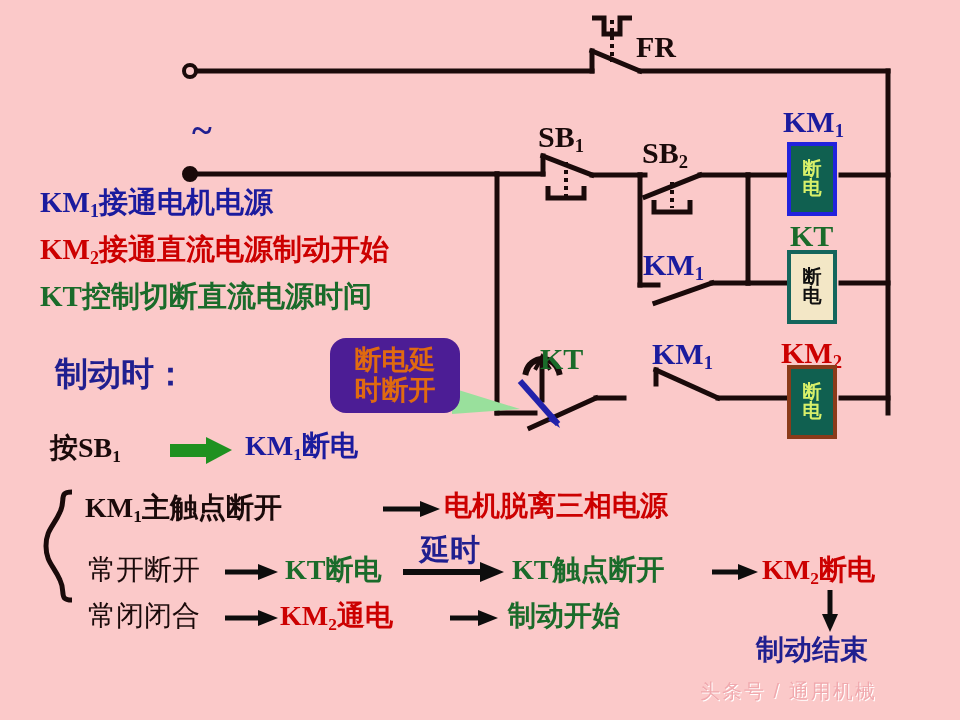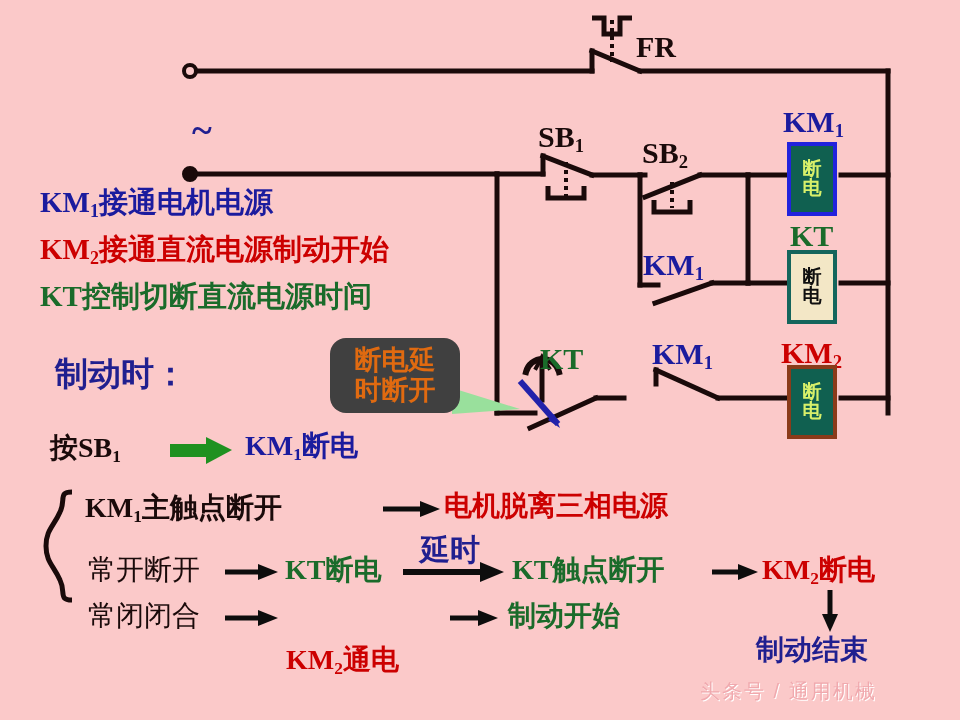--- a/index.html
+++ b/index.html
@@ -51,21 +51,21 @@
   }
   .coil-km2{
     width:42px;height:66px;
     background:#106050;border:4px solid #8a3b1a;
     color:#d8f06a;
   }
 
   
   .callout{
     position:absolute;
-    background:#404040;
+    background:#4c1d95;
     border-radius:16px;
     color:#e06a10;
     font-weight:bold;
     font-size:27px;
     line-height:1.12;
     text-align:center;
     padding:7px 10px 8px 10px;
   }
 
   
@@ -279,21 +279,21 @@
     <span>KT</span><span>断电</span>
   </div>
   <div class="abs flow c-green" style="left:512px;top:556px;">
     <span>KT</span><span>触点断开</span>
   </div>
   <div class="abs flow c-red" style="left:762px;top:556px;">
     <span>KM</span><sub>2</sub><span>断电</span>
   </div>
 
   <div class="abs flow-n c-black" style="left:88px;top:602px;">常闭闭合</div>
-  <div class="abs flow c-red" style="left:286px;top:602px;margin-top:44px;">
+  <div class="abs flow c-red" style="left:280px;top:602px;">
     <span>KM</span><sub>2</sub><span>通电</span>
   </div>
   <div class="abs flow c-navy" style="left:756px;top:636px;">制动结束</div>
 
   <div class="abs flow c-green" style="left:508px;top:602px;">制动开始</div>
 
   <div class="watermark" style="left:700px;top:678px;">头条号 / 通用机械</div>
 
 </div>
 

